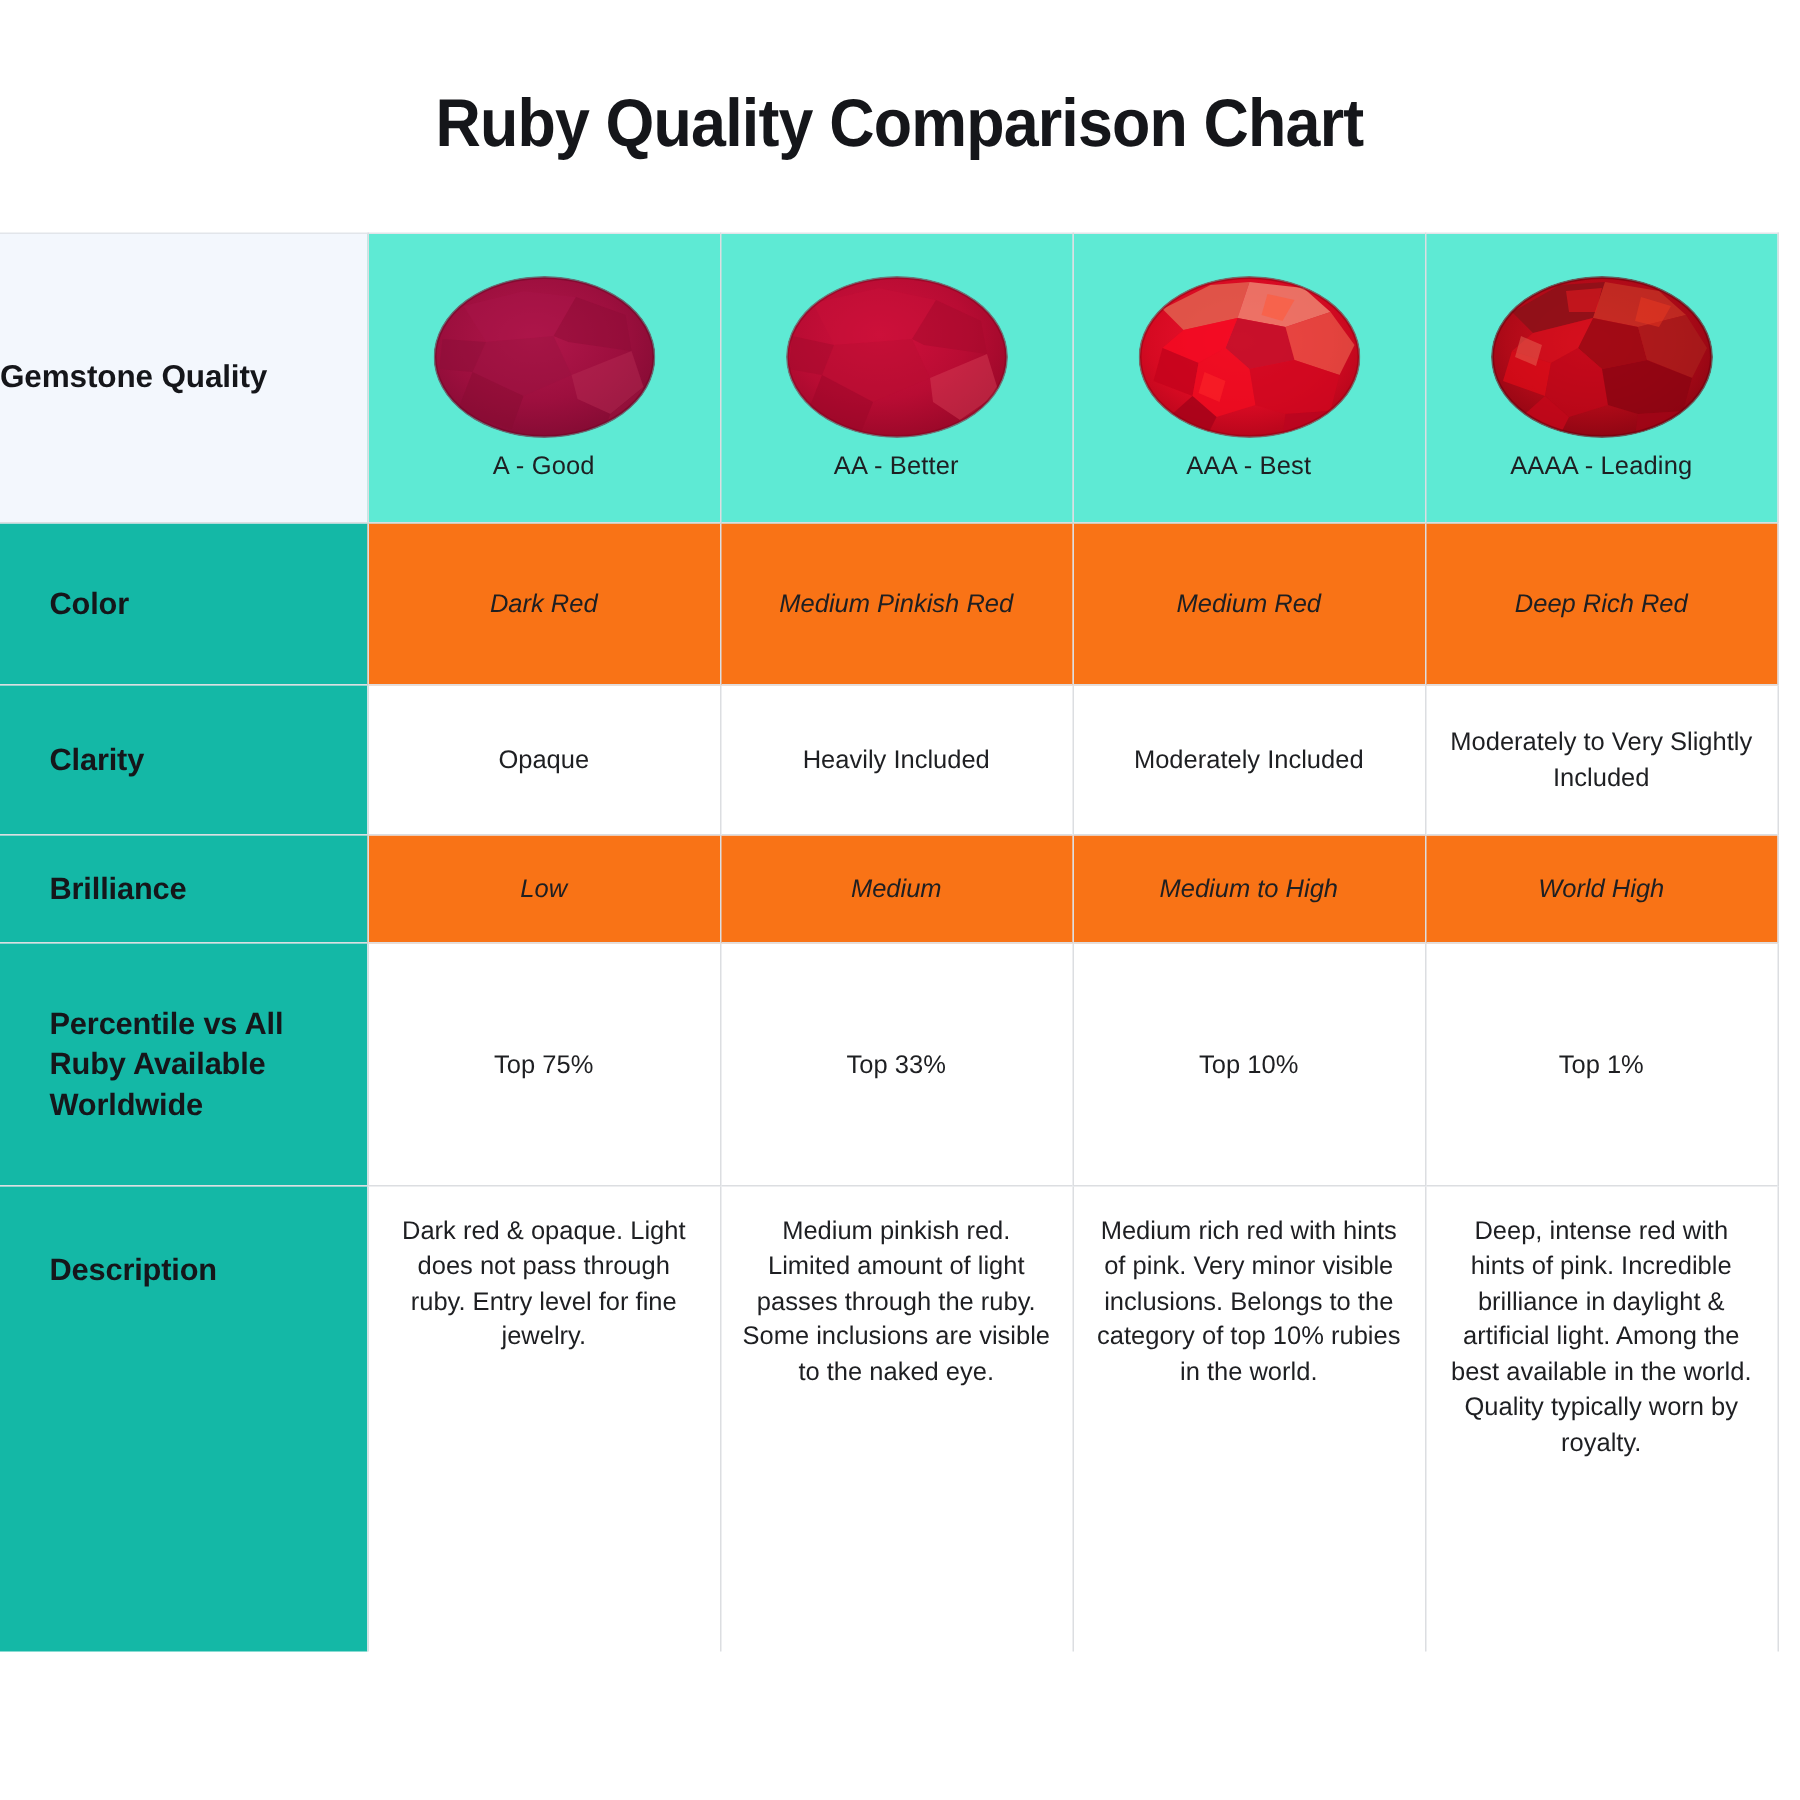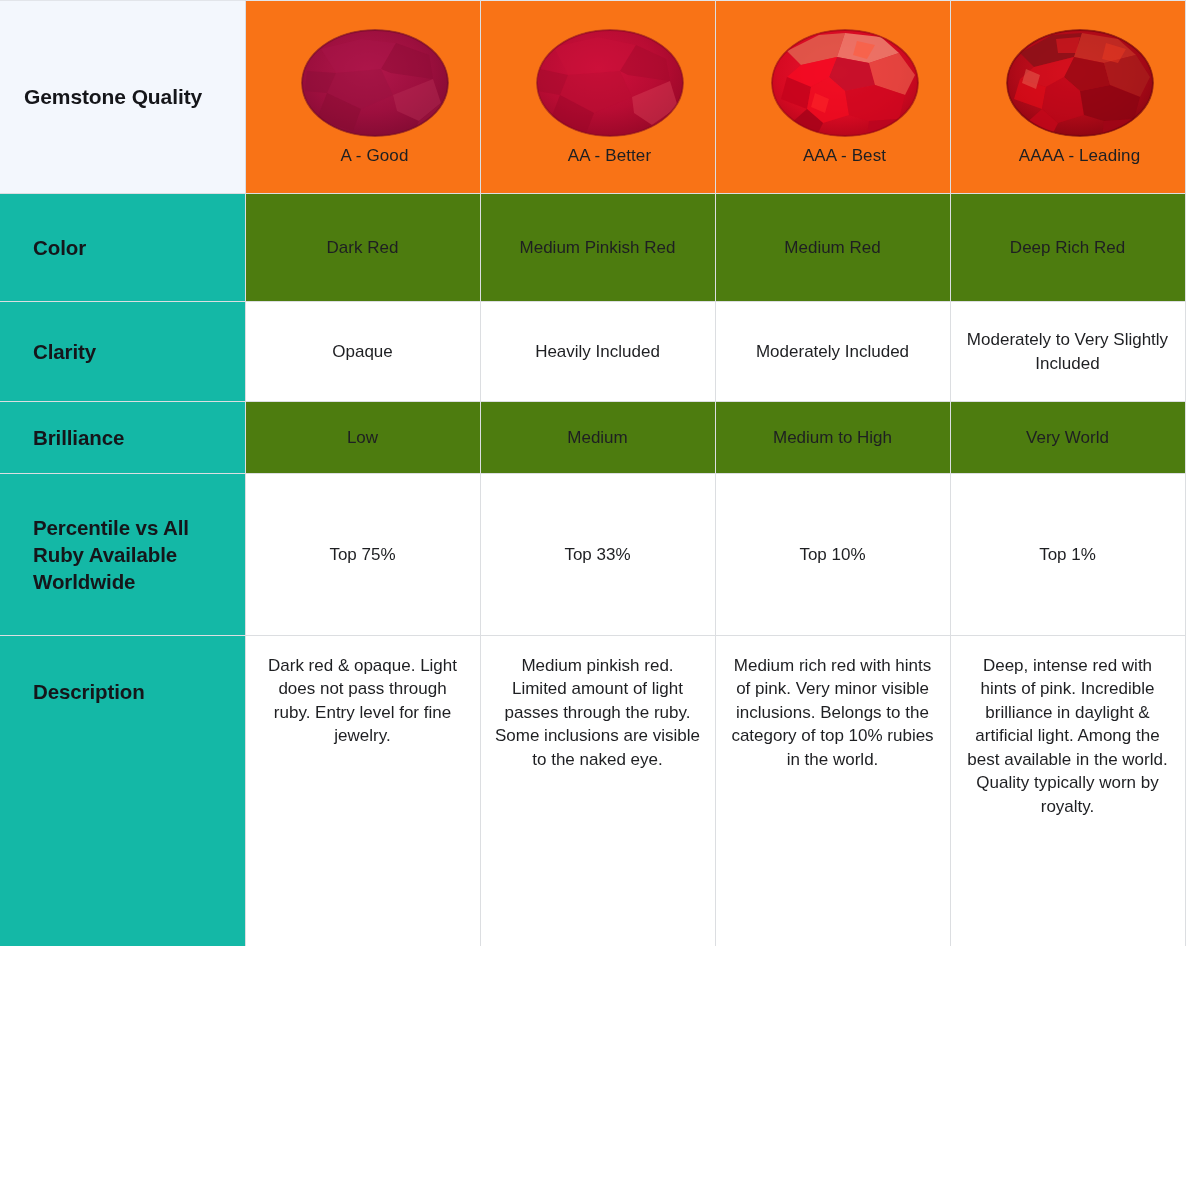--- a/index.html
+++ b/index.html
@@ -51,21 +51,20 @@
   .qtable col.c-data  { width: 235px; }
 
   .qtable td {
     border-top: 1px solid #dcdee1;
     border-right: 1px solid #dcdee1;
     vertical-align: middle;
     box-sizing: border-box;
   }
   .qtable tr:first-child td {
     border-top: 1px solid #e2e5ea;
-    padding-left: 24px;
   }
 
   
   td.rowlabel {
     padding-left: 33px;
     padding-right: 10px;
     font-size: 20.5px;
     font-weight: 600;
     color: #15161a;
     letter-spacing: -0.1px;
@@ -78,26 +77,26 @@
   td.cell {
     text-align: center;
     font-size: 17px;
     line-height: 1.38;
     color: #1e1f22;
     padding: 10px 14px;
     font-weight: 400;
   }
 
   
-  .tint td.cell { background: #4d7c0f; }
+  .tint td.cell { background: #f97316; font-style: italic; }
   .plain td.cell { background: #ffffff; }
 
   
   tr.header-row td {
-    background: #f97316;
+    background: #5eead4;
     height: 192px;
     padding: 0;
   }
   tr.header-row td.rowlabel {
     background: #f3f7fd;
     font-size: 21px;
     vertical-align: middle;
   }
   .gemcell {
     display: flex;
@@ -135,20 +134,23 @@
   .r-desc td.rowlabel { vertical-align: top; padding-top: 42px; }
 
   .r-pct td.rowlabel  { padding-right: 16px; }
   .r-comp td.rowlabel { padding-right: 16px; }
 </style>
 </head>
 <body>
 
 <div class="page">
 
+  <div class="title-bar">
+    <div class="title">Ruby Quality Comparison Chart</div>
+  </div>
 
   <table class="qtable">
     <colgroup>
       <col class="c-label">
       <col class="c-data">
       <col class="c-data">
       <col class="c-data">
       <col class="c-data">
     </colgroup>
     <tbody>
@@ -306,21 +308,21 @@
         <td class="cell">Heavily Included</td>
         <td class="cell">Moderately Included</td>
         <td class="cell">Moderately to Very Slightly Included</td>
       </tr>
 
       <tr class="tint r-brill">
         <td class="rowlabel">Brilliance</td>
         <td class="cell">Low</td>
         <td class="cell">Medium</td>
         <td class="cell">Medium to High</td>
-        <td class="cell">Very World</td>
+        <td class="cell">World High</td>
       </tr>
 
       <tr class="plain r-pct">
         <td class="rowlabel">Percentile vs All Ruby Available Worldwide</td>
         <td class="cell">Top 75%</td>
         <td class="cell">Top 33%</td>
         <td class="cell">Top 10%</td>
         <td class="cell">Top 1%</td>
       </tr>
 

